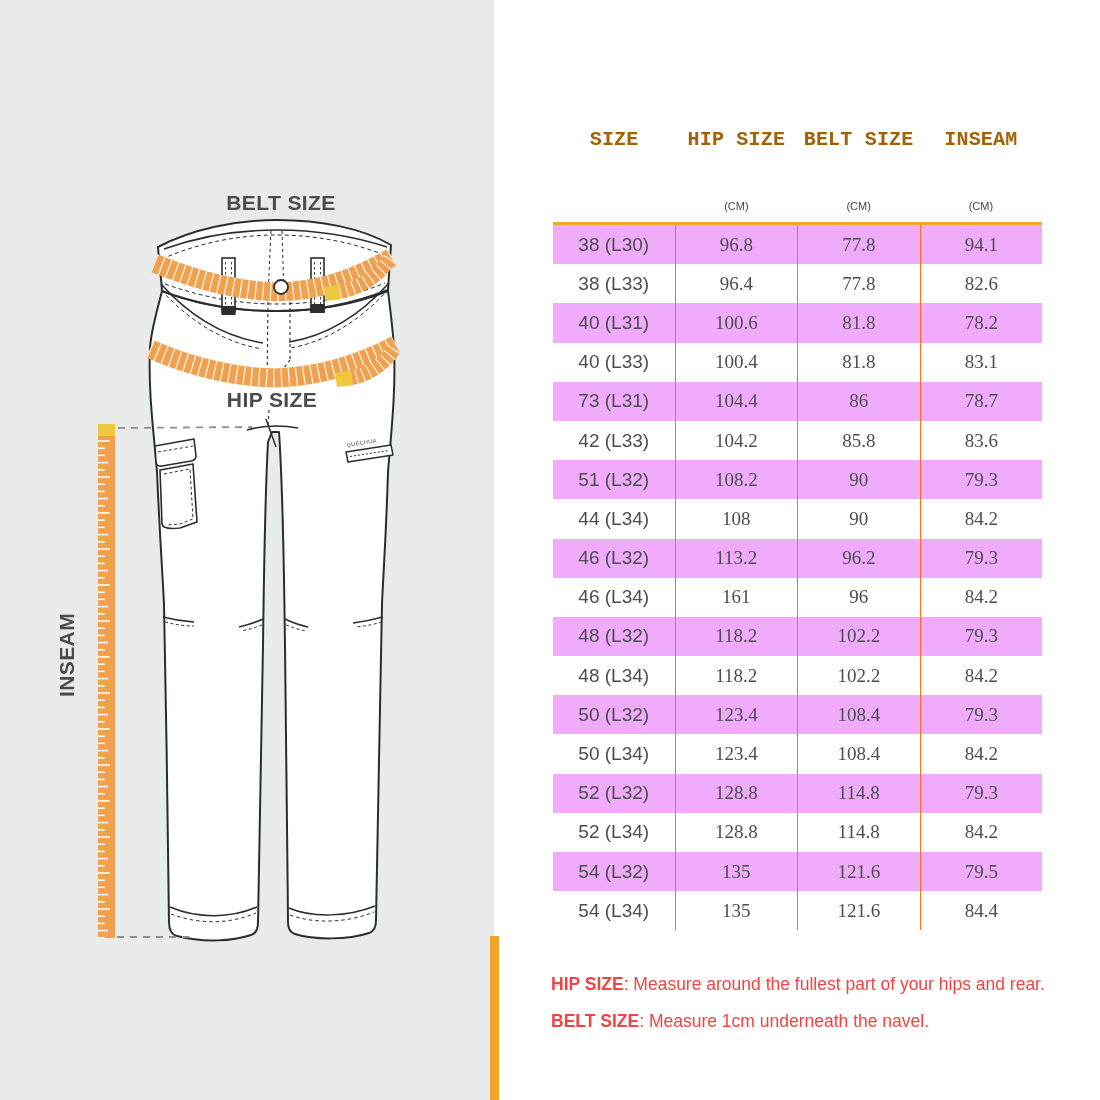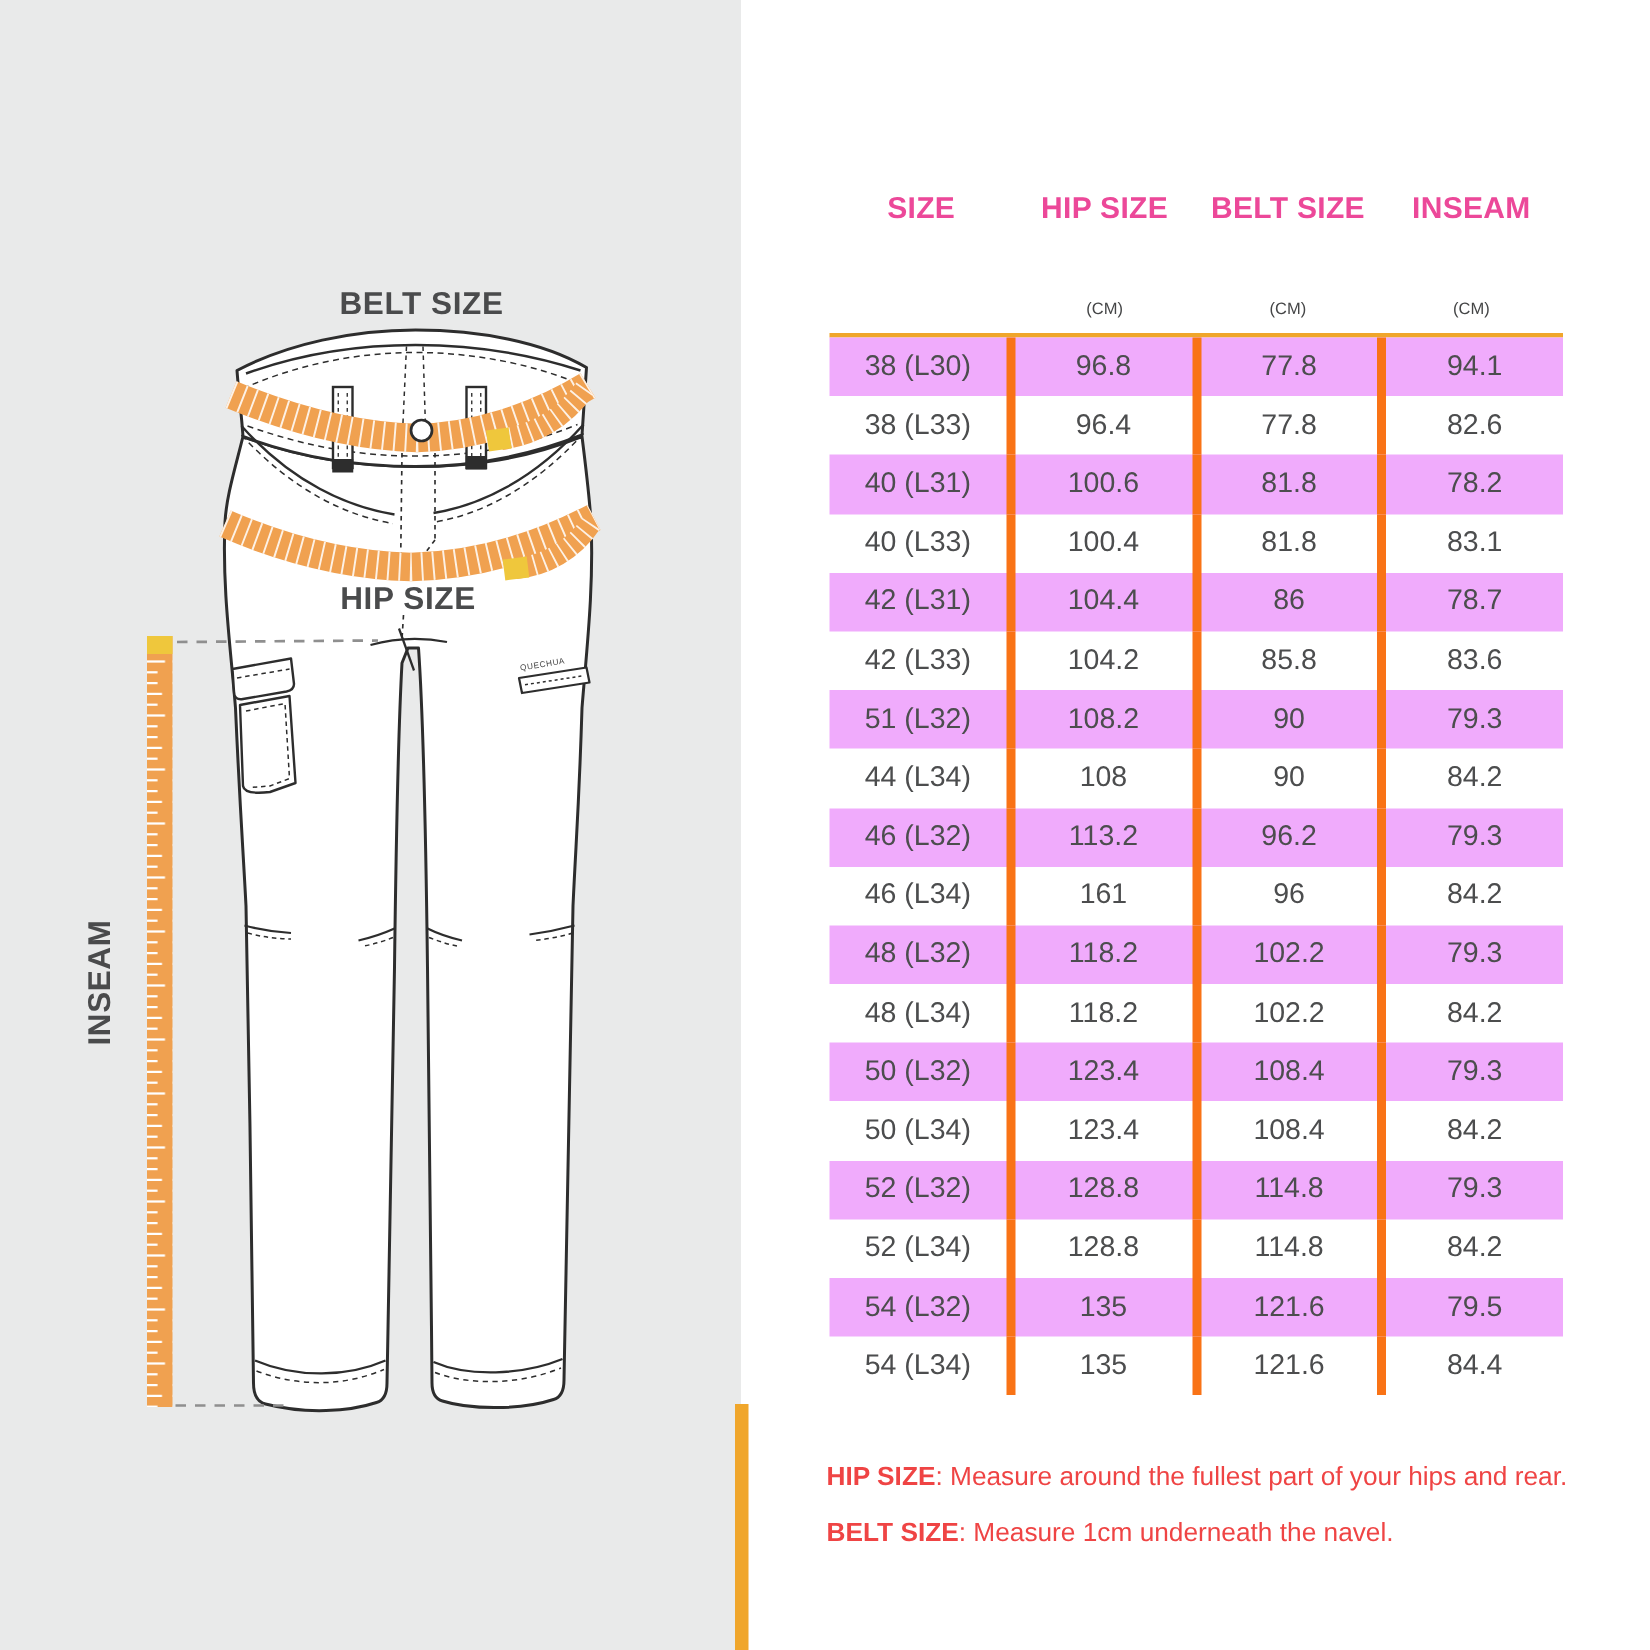--- a/index.html
+++ b/index.html
@@ -16,29 +16,29 @@
   .hip-label{left:172px;top:388px;}
   .inseam-label{left:-23px;top:643px;width:180px;transform:rotate(-90deg);transform-origin:center;}
 
   
   .accent-bar{position:absolute;left:490px;top:936px;width:9px;height:164px;background:#f0a62b;}
 
   
   .size-table{position:absolute;left:553px;top:128px;width:489px;}
   .thead{display:flex;align-items:flex-end;}
   .th{width:25%;text-align:center;}
-  .th-label{font-size:20px;font-weight:bold;color:#ec4899;letter-spacing:.2px;line-height:1.15;}
+  .th-label{font-size:20px;font-weight:bold;color:#a16207;letter-spacing:.2px;line-height:1.15;font-family:Liberation Mono, monospace;}
   .th-unit{font-size:11px;color:#454647;min-height:17px;line-height:17px;margin-top:47px;}
   .head-rule{height:3px;background:#f0a62b;margin-top:7px;}
   .tbody{}
   .trow{display:flex;height:39.2px;}
   .trow.odd{background:#f0abfc;}
   .tcell{width:25%;display:flex;align-items:center;justify-content:center;
          font-size:19px;color:#4c4d4e;}
-  .tcell + .tcell{border-left:6px solid #f97316;}
+  .tcell + .tcell{border-left:1px solid #f97316;font-family:Liberation Serif, serif;}
 
   
   .notes{position:absolute;left:551px;top:966px;width:520px;font-size:17.5px;
          color:#ef4444;line-height:37px;}
   .note-label{font-weight:bold;}
 </style>
 </head>
 <body>
 
 <div class="left-panel">
@@ -207,21 +207,21 @@
         <div class="tcell">81.8</div>
         <div class="tcell">78.2</div>
       </div>
       <div class="trow">
         <div class="tcell">40 (L33)</div>
         <div class="tcell">100.4</div>
         <div class="tcell">81.8</div>
         <div class="tcell">83.1</div>
       </div>
       <div class="trow odd">
-        <div class="tcell">42 (L31)</div>
+        <div class="tcell">73 (L31)</div>
         <div class="tcell">104.4</div>
         <div class="tcell">86</div>
         <div class="tcell">78.7</div>
       </div>
       <div class="trow">
         <div class="tcell">42 (L33)</div>
         <div class="tcell">104.2</div>
         <div class="tcell">85.8</div>
         <div class="tcell">83.6</div>
       </div>

